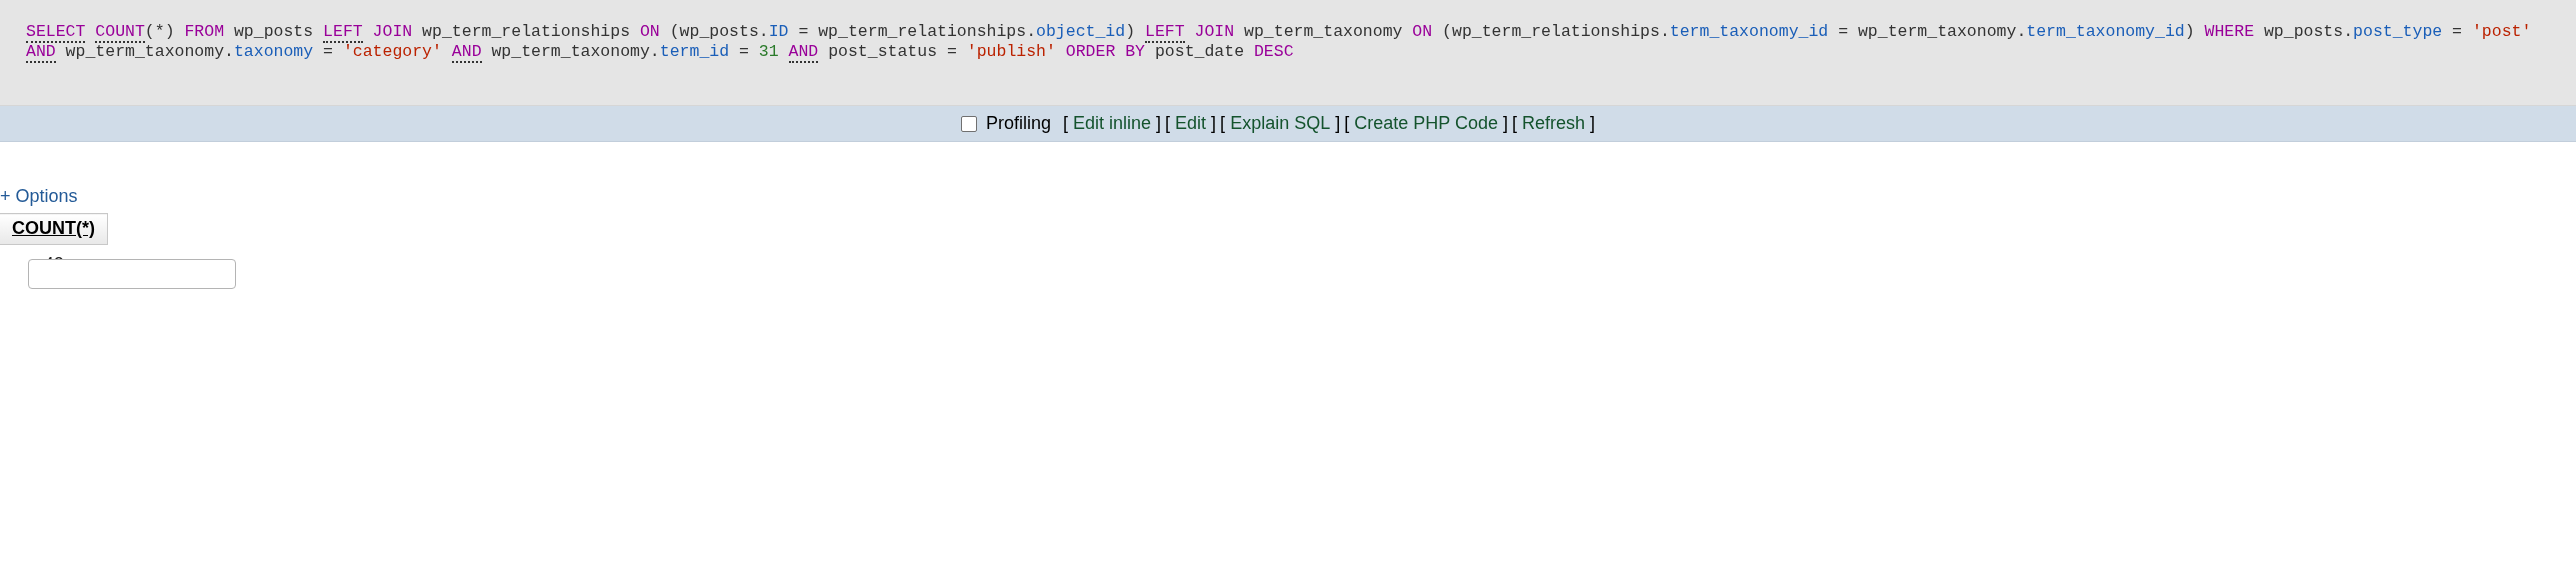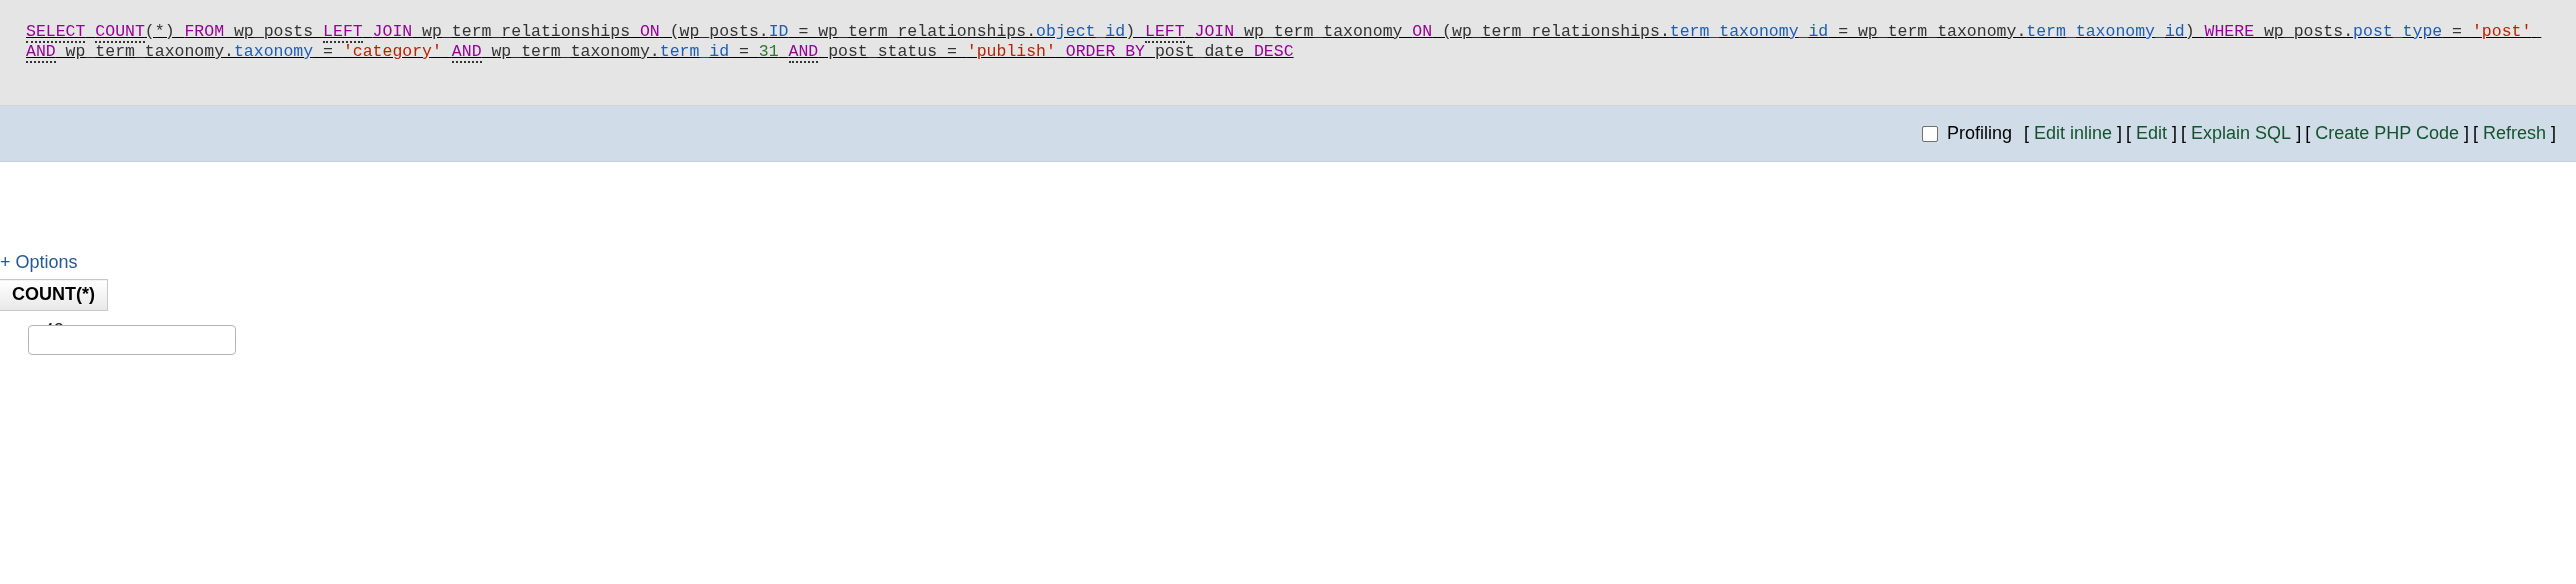--- a/index.html
+++ b/index.html
@@ -17,21 +17,20 @@
     position: relative;
   }
 
   
   .sql-panel {
     background: #e5e5e5;
     border-bottom: 1px solid #d6d6d6;
     padding: 22px 26px 20px 26px;
     box-sizing: border-box;
     min-height: 106px;
-    text-decoration: underline;
   }
   .sql-code {
     font-family: "Liberation Mono", "DejaVu Sans Mono", monospace;
     font-size: 16.5px;
     line-height: 20px;
     color: #333333;
     white-space: pre-wrap;
     word-break: normal;
     letter-spacing: 0px;
   }
@@ -53,24 +52,24 @@
     color: #2a7a2a;
   }
   .plain {
     color: #333333;
   }
 
   
   .toolbar {
     background: #d0dce8;
     border-bottom: 1px solid #c2cedb;
-    height: 56px;
+    height: 36px;
     display: flex;
     align-items: center;
-    justify-content: flex-end;
+    justify-content: center;
     padding: 0 18px 0 0;
     box-sizing: border-box;
     font-size: 18px;
     color: #000;
   }
   .toolbar-inner {
     display: flex;
     align-items: center;
     gap: 0px;
     white-space: nowrap;
@@ -109,28 +108,29 @@
     padding: 0;
     background: #ffffff;
     position: relative;
   }
   .options-link {
     display: inline-block;
     color: #235a97;
     font-size: 18px;
     text-decoration: none;
     cursor: pointer;
-    margin: 90px 0 0 0;
+    margin: 44px 0 0 0;
     padding-left: 0px;
   }
 
   .result-table {
     border-collapse: collapse;
     margin-top: 6px;
     margin-left: 0;
+    text-decoration: underline;
   }
   .result-table th {
     background: linear-gradient(to bottom, #ffffff 0%, #e8e8e8 100%);
     border: 1px solid #c8c8c8;
     border-left: none;
     font-size: 18px;
     font-weight: bold;
     color: #000000;
     padding: 4px 12px 5px 12px;
     text-align: center;

